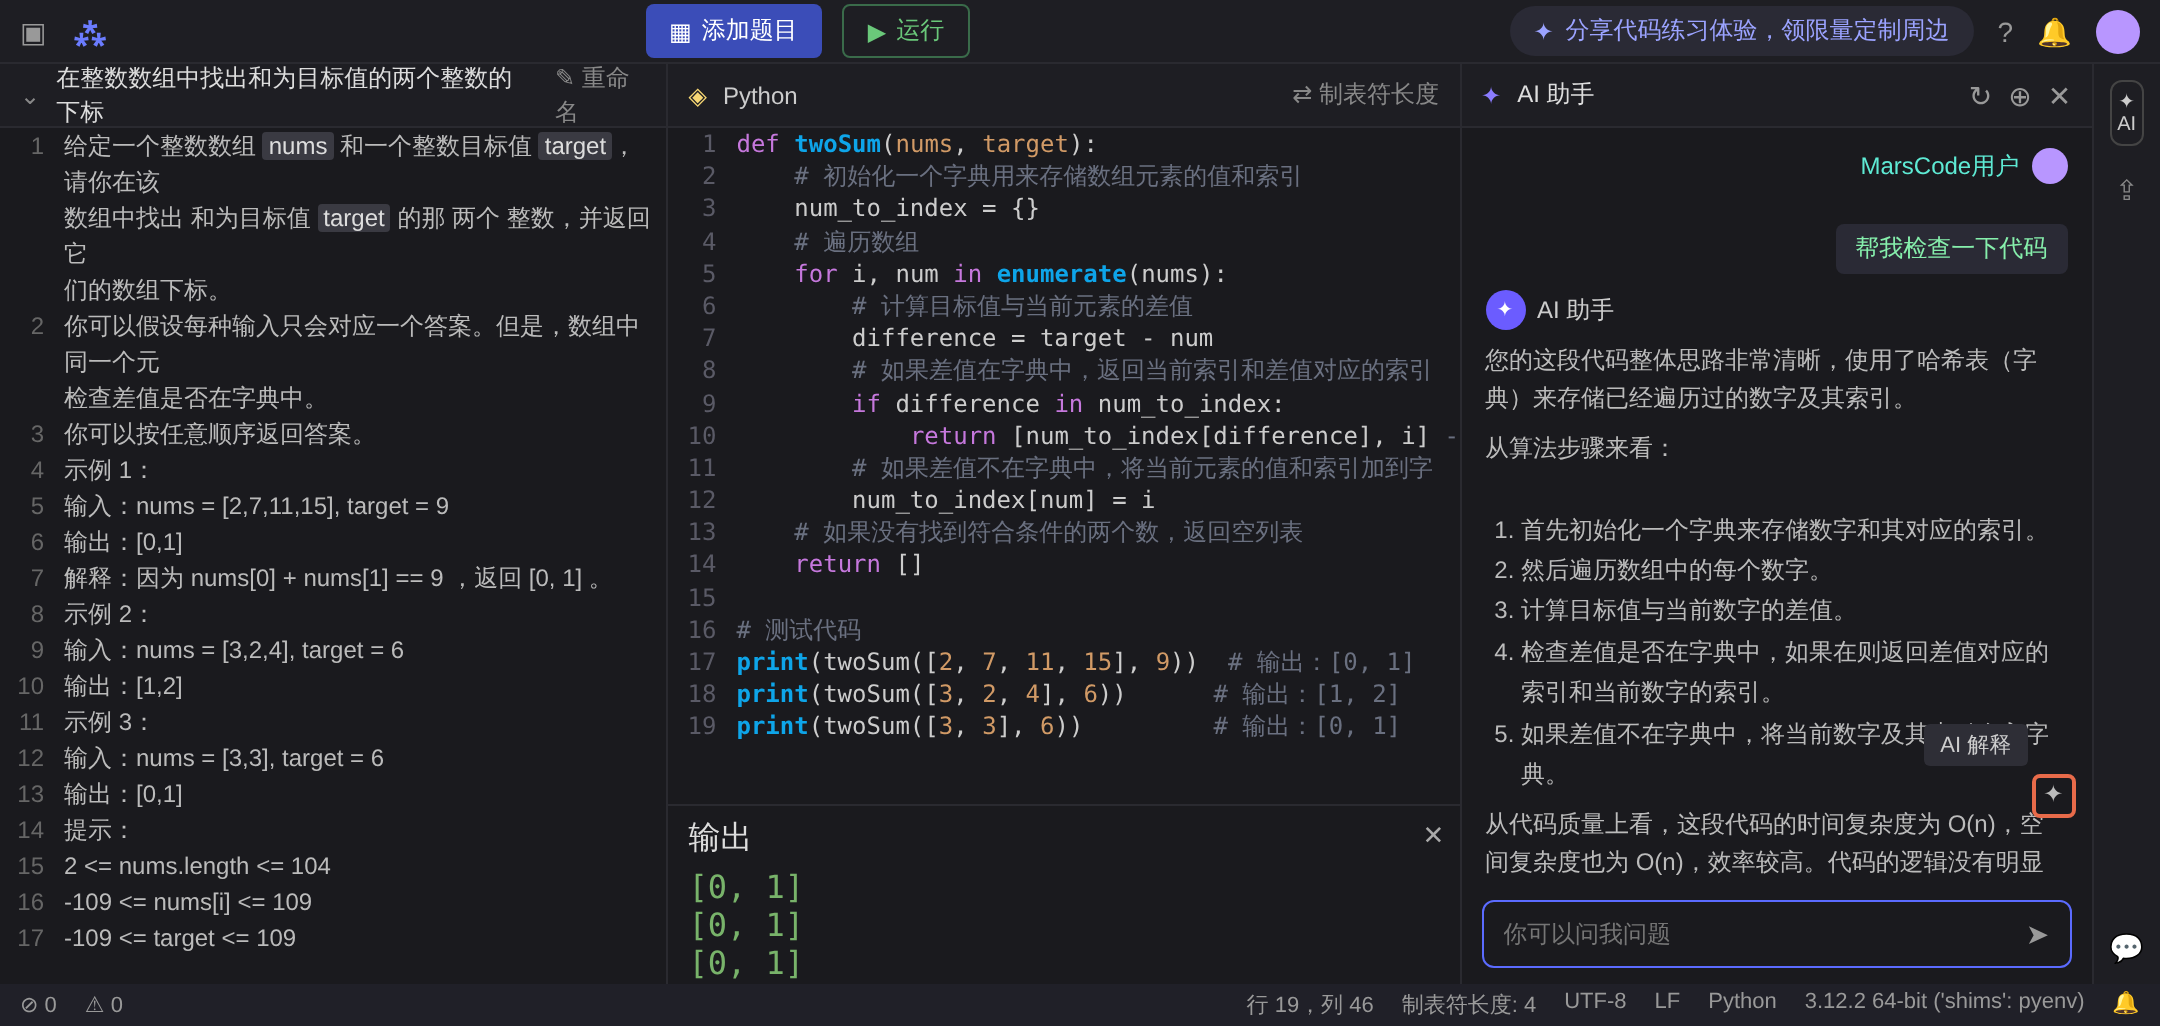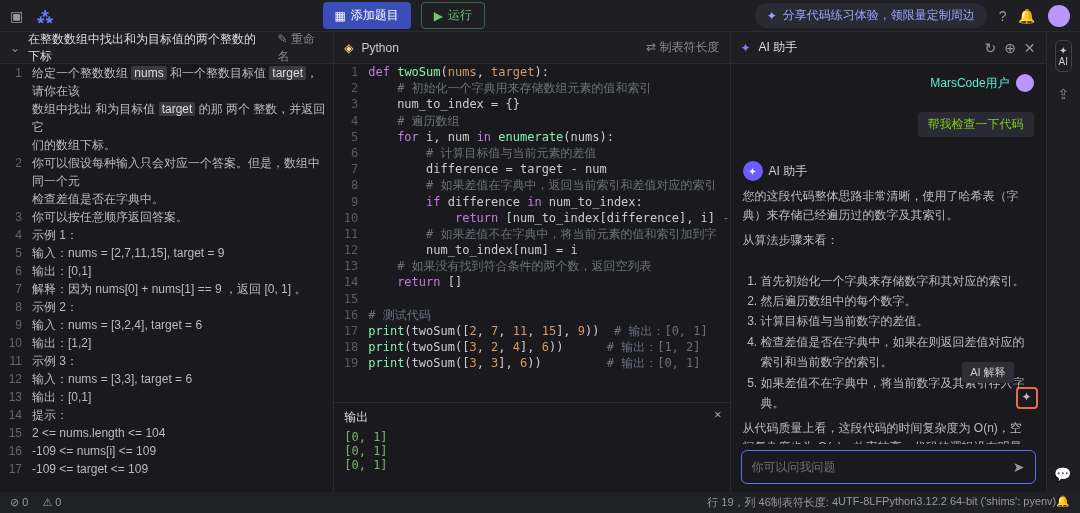--- a/index.html
+++ b/index.html
@@ -25,38 +25,38 @@
 .problem-body { flex: 1; overflow: hidden; font-size: 12px; }
 .line-row { display: flex; padding: 0px 6px; line-height: 1.5; }
 .ln { width: 26px; text-align: right; color: #666; padding-right: 10px; flex-shrink:0; }
 .txt { flex: 1; color: #bbb; word-wrap: break-word; }
 .code-hl { background: #3a3a42; padding: 0 3px; border-radius: 2px; color:#ddd;}
 .code-body { flex: 1; overflow: hidden; font-family: Consolas, monospace; font-size: 12px; }
 .code-row { display: flex; line-height: 1.35; }
 .cln { width: 34px; text-align: right; color: #5a5a66; padding-right: 10px; flex-shrink:0; }
 .ctxt { flex: 1; white-space: pre; }
 .kw { color: #c678dd; }
-.fn { color: #86efac; }
+.fn { color: #0ea5e9; font-weight: bold; }
 .pm { color: #d19a66; }
 .cm { color: #6a7080; }
 .nm { color: #d19a66; }
-.output-panel { height: 90px; border-top: 1px solid #2a2a30; padding: 4px 10px; font-family: monospace; font-size: 12px; position:relative;}
+.output-panel { height: 90px; border-top: 1px solid #2a2a30; padding: 4px 10px; font-family: monospace; font-size: 16px; position:relative;}
 .out-title { color: #ddd; padding: 2px 0 4px; }
 .out-line { color: #78b36a; }
 .ai-body { flex: 1; padding: 10px 12px; font-size: 12px; color: #bbb; overflow: hidden; }
 .user-tag { display:flex; align-items:center; justify-content:flex-end; gap:6px; color:#5eead4; margin-bottom:20px;}
-.chip { background: #2a2a35; padding: 4px 10px; border-radius: 4px; display: inline-block; margin-bottom: 24px; float:right; color:#84cc16;}
+.chip { background: #2a2a35; padding: 4px 10px; border-radius: 4px; display: inline-block; margin-bottom: 8px; float:right; color:#86efac;}
 .ai-head { display: flex; align-items: center; gap: 6px; margin: 6px 0; clear:both;}
 .ai-avatar { width: 20px; height: 20px; border-radius: 50%; background: #6b5cff; display:flex; align-items:center; justify-content:center; color:#fff; font-size:10px;}
 .ai-text { line-height: 1.6; margin-bottom:6px;}
 .ai-list { padding-left: 18px; line-height: 1.7; margin-top: 20px; }
 .ai-input-wrap { margin: 6px 10px 8px; border: 1px solid #5b6bff; border-radius: 6px; padding: 8px 10px; display:flex; align-items:center;}
 .ai-input { background: transparent; border: none; outline: none; color: #888; flex:1; font-size:12px;}
 .status-bar { height: 21px; background: #202028; display: flex; align-items: center; padding: 0 10px; font-size: 11px; color: #999; gap: 14px; }
-.status-bar .right { margin-left: auto; display: flex; }
+.status-bar .right { margin-left: auto; display: flex; gap: 14px; }
 .hl-box { position:absolute; border:2px solid #e86b4a; border-radius:4px; width:22px; height:22px; right:8px; top:355px;}
 .tooltip-ai { position:absolute; right:32px; top:330px; background:#2e2e36; padding:3px 8px; border-radius:3px; font-size:11px; color:#ccc;}
 .close-out { position:absolute; right:8px; top:4px; color:#aaa; cursor:pointer;}
 .rail-icon{ color:#888; font-size:14px; cursor:pointer;}
 .rail-active{ color:#ccc; border:1px solid #444; border-radius:6px; padding:4px 3px; text-align:center; font-size:10px;}
 </style>
 </head>
 <body>
 
 <div class="top-bar">

